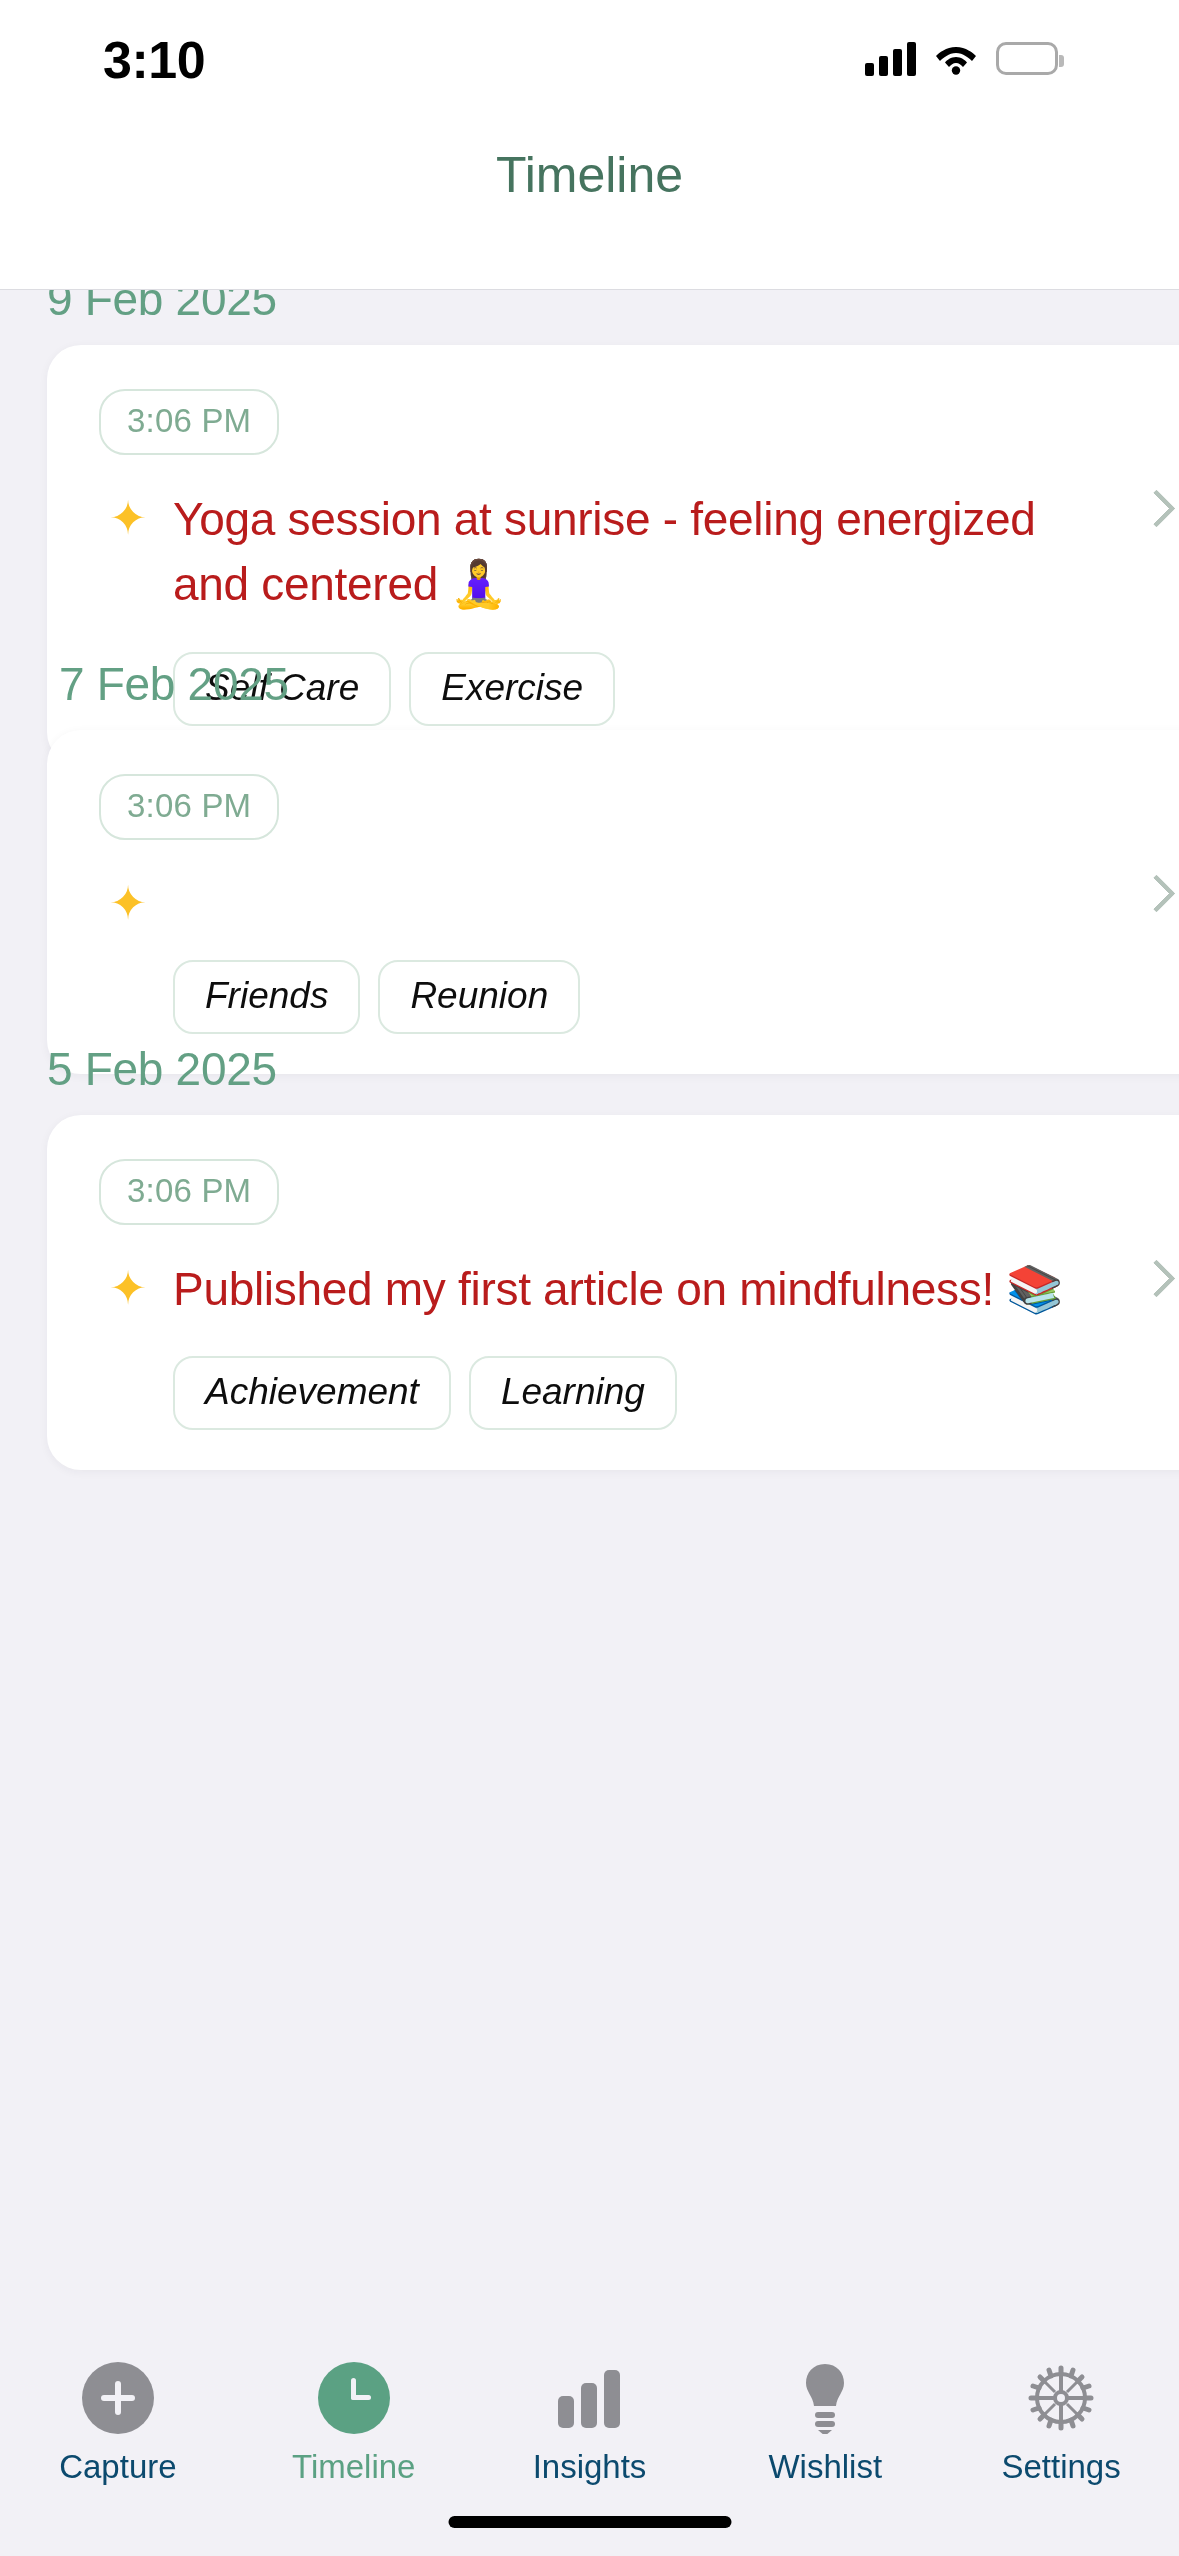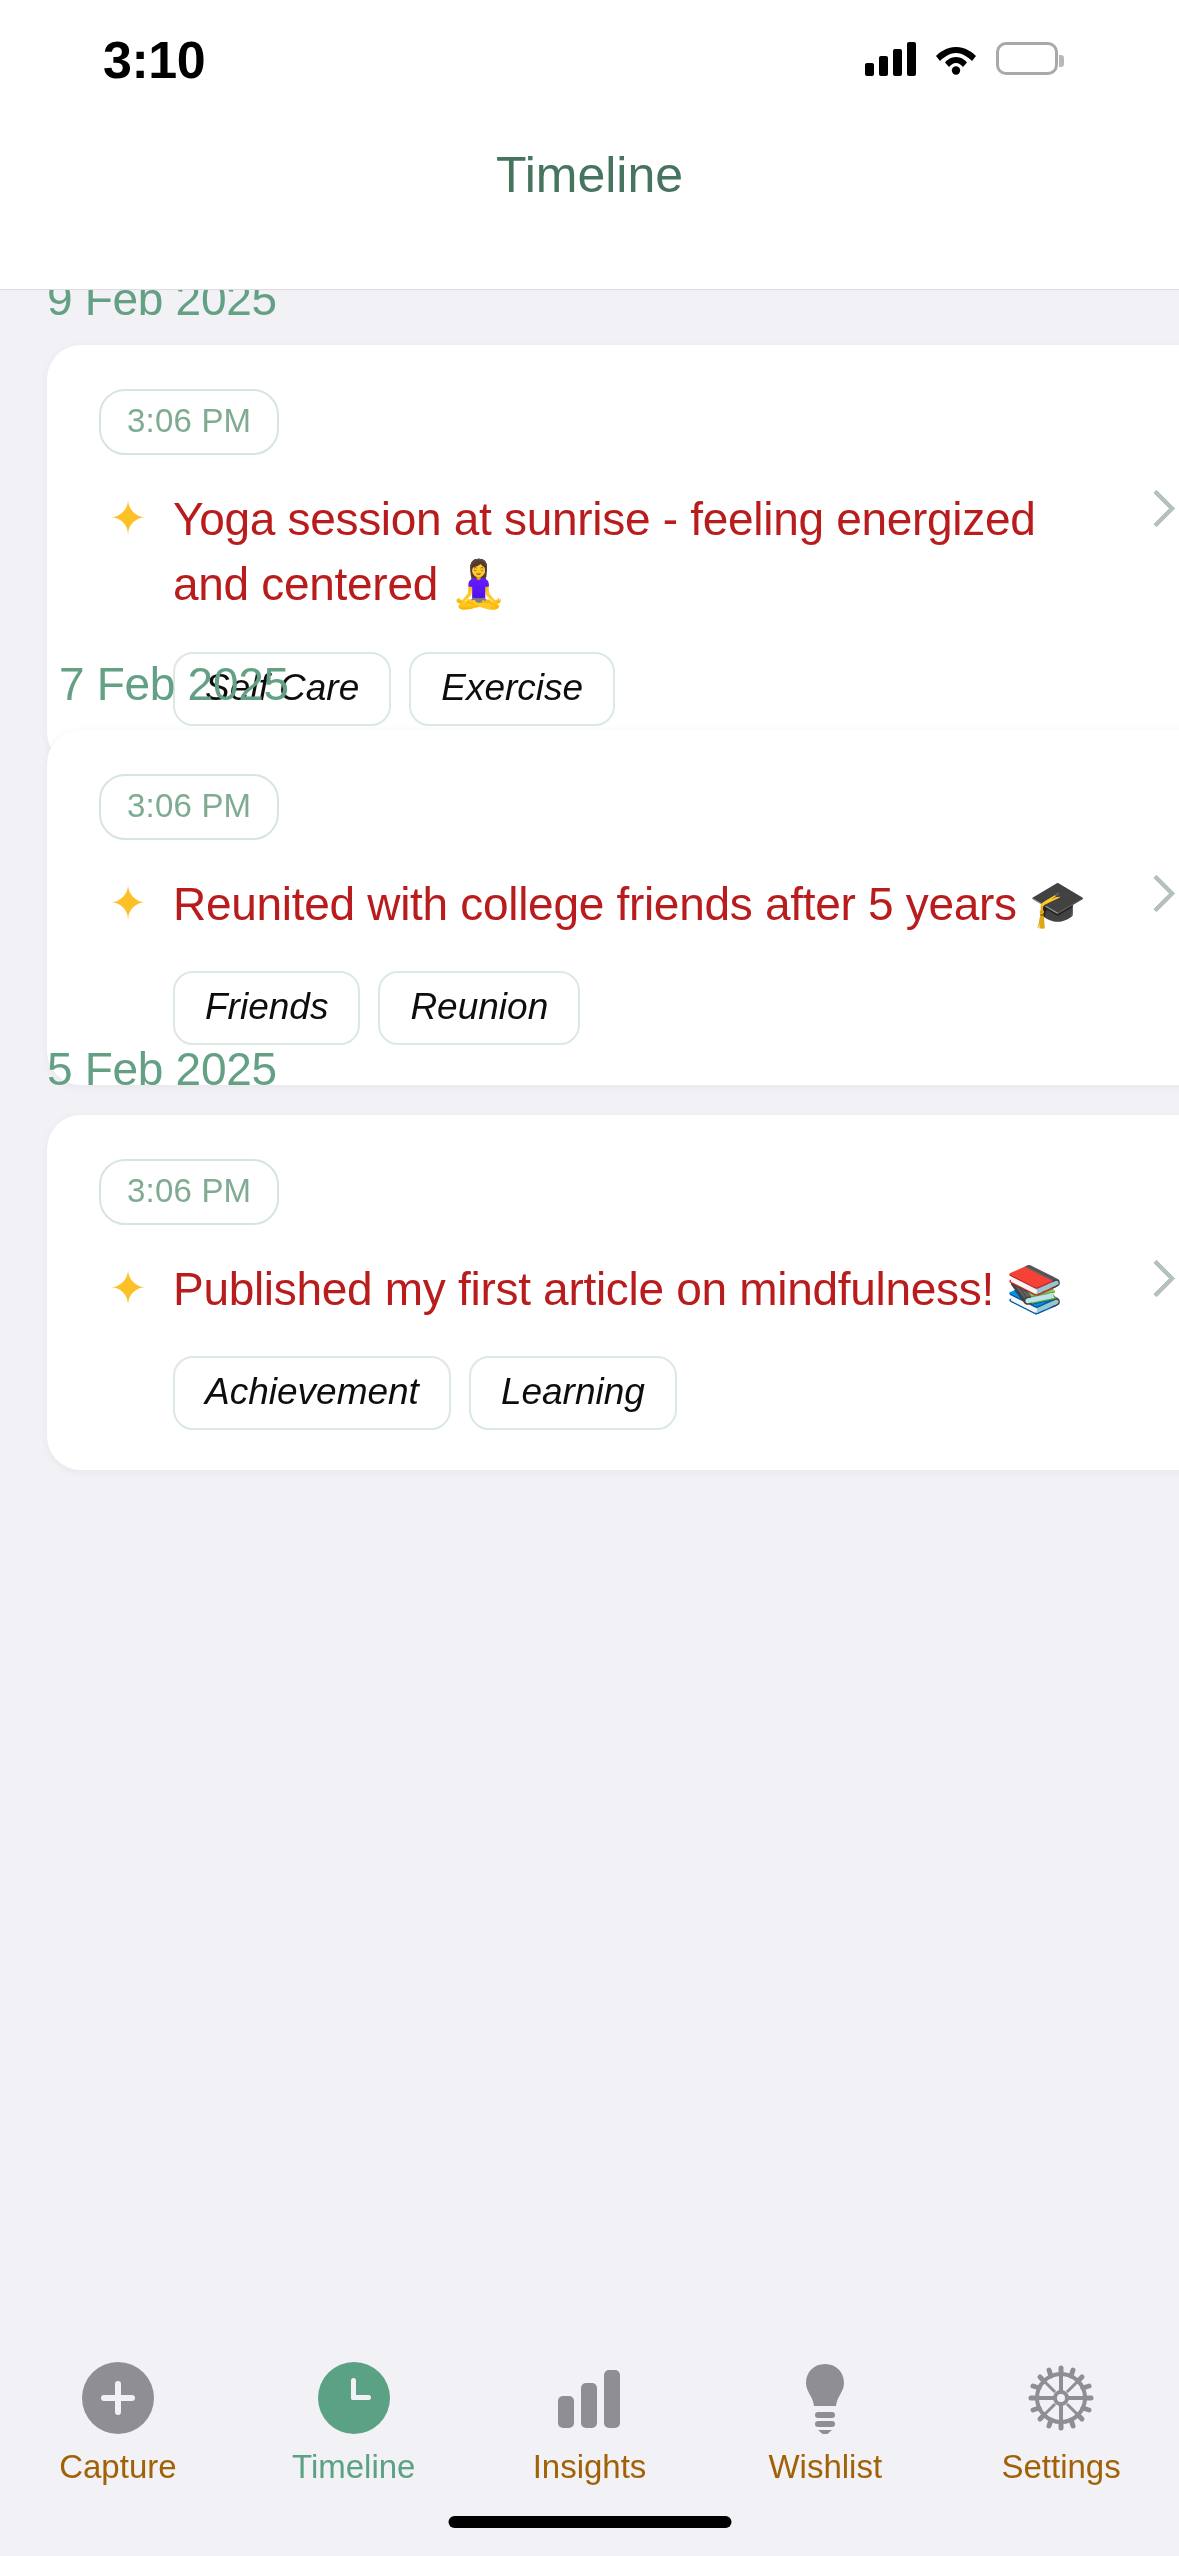--- a/index.html
+++ b/index.html
@@ -94,21 +94,21 @@
     font-size:46px; color:#63a084; font-weight:400; letter-spacing:-0.3px;
   }
 
   
   .tabbar{
     position:absolute; bottom:0; left:0; width:1179px; height:238px;
     background:#f2f1f6; z-index:40;
     display:flex; align-items:flex-start; padding-top:44px;
   }
   .tab{ flex:1; display:flex; flex-direction:column; align-items:center; gap:14px;}
-  .tab-label{ font-size:33px; color:#a16207; }
+  .tab-label{ font-size:33px; color:#0c4a6e; }
   .tab.active .tab-label{ color:#5ba183; }
   .tab-icon{ width:72px; height:72px; position:relative; display:flex;
              align-items:center; justify-content:center;}
   .ic-circle{ width:72px; height:72px; border-radius:50%; background:#8e8e93;
               position:relative;}
   .ic-circle.green{ background:#5ba183; }
   .ic-plus-h{ position:absolute; left:19px; top:33px; width:34px; height:6px;
               background:#f2f1f6; border-radius:3px;}
   .ic-plus-v{ position:absolute; left:33px; top:19px; width:6px; height:34px;
               background:#f2f1f6; border-radius:3px;}
@@ -161,21 +161,20 @@
     </div>
 
     <div class="date-head" style="top:657px;margin-left:12px;">7 Feb 2025</div>
 
     <div class="card" id="card-1" style="top:730px;">
       <div class="card-inner">
         <span class="time-pill">3:06 PM</span>
         <div class="chev"></div>
         <div class="entry-row">
           <div class="star">✦</div>
-          <div class="entry-text">Reunited with college friends after 5 years 🎓</div>
         </div>
         <div class="tags">
           <span class="tag">Friends</span>
           <span class="tag">Reunion</span>
         </div>
       </div>
     </div>
 
     <div class="date-head" style="top:1042px;">5 Feb 2025</div>
 

